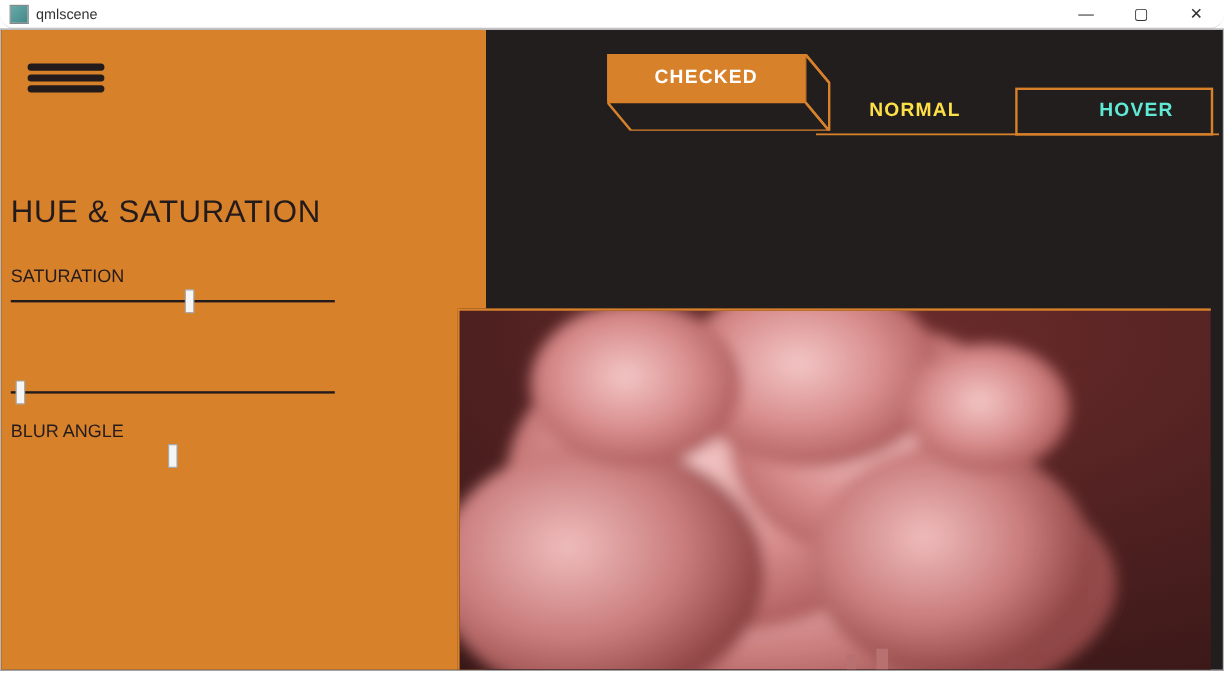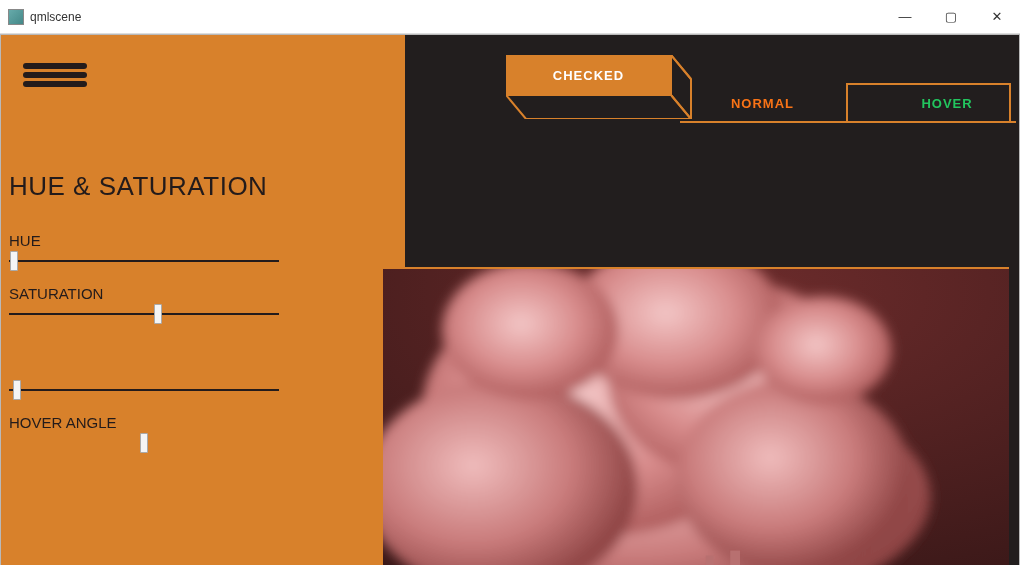--- a/index.html
+++ b/index.html
@@ -1,27 +1,28 @@
 <!DOCTYPE html>
 <html><head>
 <meta charset="utf-8">
 <style>
   * { box-sizing: border-box; margin: 0; padding: 0; }
   html, body { width: 1020px; height: 565px; font-family: Arial, Helvetica, sans-serif; overflow: hidden; background: #fff; }
 
   
   .titlebar {
-    height: 34px;
+    height: 24px;
     background: #ffffff;
     border-bottom: 1px solid #ddd;
     display: flex;
     align-items: center;
     font-size: 12px;
     color: #333;
     user-select: none;
+    border-radius: 13px;
   }
   .titlebar .appicon {
     width: 16px; height: 16px; margin: 0 6px 0 8px;
     background: linear-gradient(135deg,#6aa,#488);
     border: 1px solid #888;
   }
   .titlebar .title { flex: 0 0 auto; }
   .titlebar .spacer { flex: 1; }
   .titlebar .winbtn {
     width: 46px; height: 30px;
@@ -120,39 +121,39 @@
     width: 165px;
     height: 40px;
     cursor: pointer;
   }
   .btn3d .front {
     position: absolute;
     left: 0; top: 0;
     width: 165px; height: 40px;
     border: 2px solid #d8812b;
     display: flex; align-items: center; justify-content: center;
-    font-size: 13px;
+    font-size: 16px;
     letter-spacing: 1px;
     font-weight: 700;
   }
   .btn3d .bottom-face {
     position: absolute;
     left: 0; top: 40px;
     width: 185px; height: 24px;
   }
   .btn3d .side-face {
     position: absolute;
     left: 165px; top: 0;
     width: 22px; height: 64px;
   }
   .btn3d svg { display: block; }
 
   .btn3d.checked .front { background: #d8812b; color: #fff; }
-  .btn3d.normal .front  { background: transparent; color: #f97316; border: none; }
-  .btn3d.hover .front   { background: transparent; color: #22c55e; padding-left: 37px; }
+  .btn3d.normal .front  { background: transparent; color: #fde047; border: none; }
+  .btn3d.hover .front   { background: transparent; color: #5eead4; padding-left: 37px; }
   .btn3d.normal, .btn3d.hover { top: 28px; }
 
   
   .image-pane {
     position: absolute;
     left: 380px;
     top: 232px;
     right: 10px;
     bottom: 0;
     border-top: 2px solid #d8812b;
@@ -180,27 +181,20 @@
 
     <div class="hamburger">
       <div class="bar"></div>
         <div class="bar"></div>
         <div class="bar"></div>
     </div>
 
     <div class="section">
       <div class="section-title">HUE &amp; SATURATION</div>
 
-      <div class="slider-row">
-        <div class="slider-label">HUE</div>
-        <div class="slider-track">
-          <div class="slider-rail"></div>
-          <div class="slider-thumb" style="left: 5.4px;"></div>
-        </div>
-      </div>
 
 
       <div class="slider-row">
         <div class="slider-label">SATURATION</div>
         <div class="slider-track">
           <div class="slider-rail"></div>
           <div class="slider-thumb" style="left: 148.5px;"></div>
         </div>
       </div>
     </div>
@@ -208,21 +202,21 @@
     <div class="section">
 
       <div class="slider-row">
         <div class="slider-track">
           <div class="slider-rail"></div>
           <div class="slider-thumb" style="left: 8.1px;"></div>
         </div>
       </div>
 
       <div class="slider-row">
-        <div class="slider-label">HOVER ANGLE</div>
+        <div class="slider-label">BLUR ANGLE</div>
         <div class="slider-track">
 
           <div class="slider-thumb" style="left: 135px;"></div>
         </div>
       </div>
     </div>
 
   </div>
 
   <div class="topbar">

